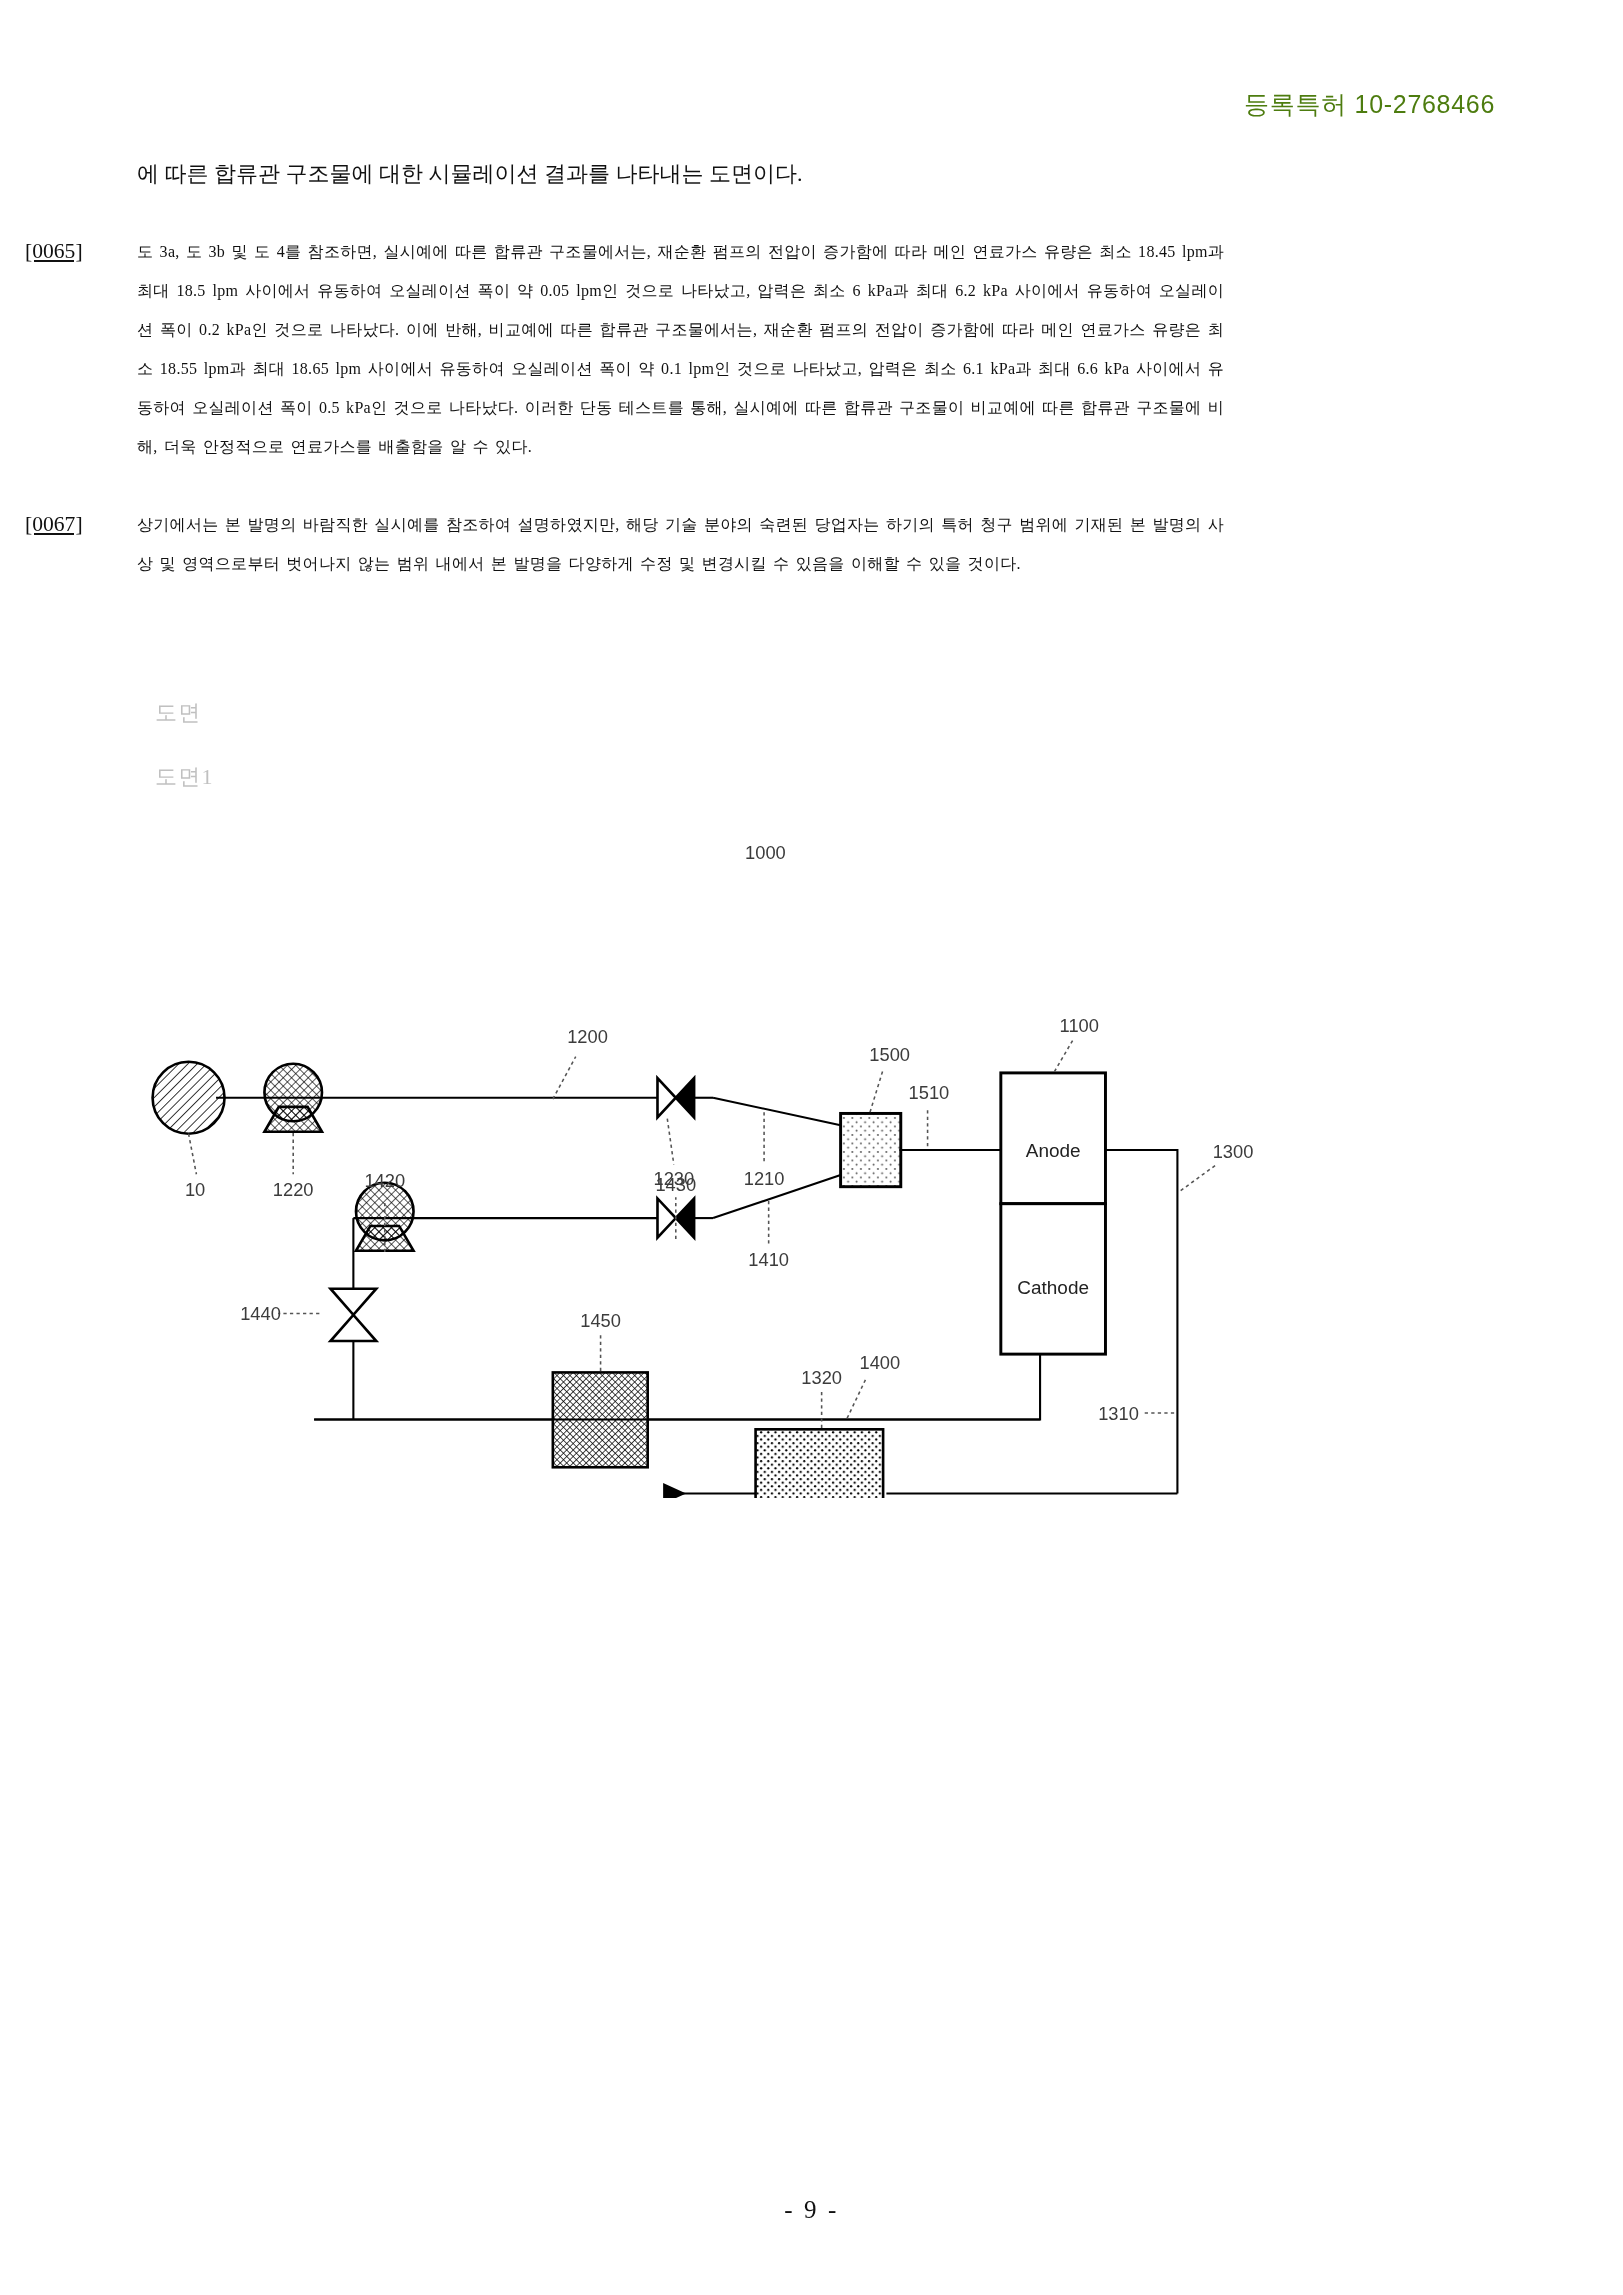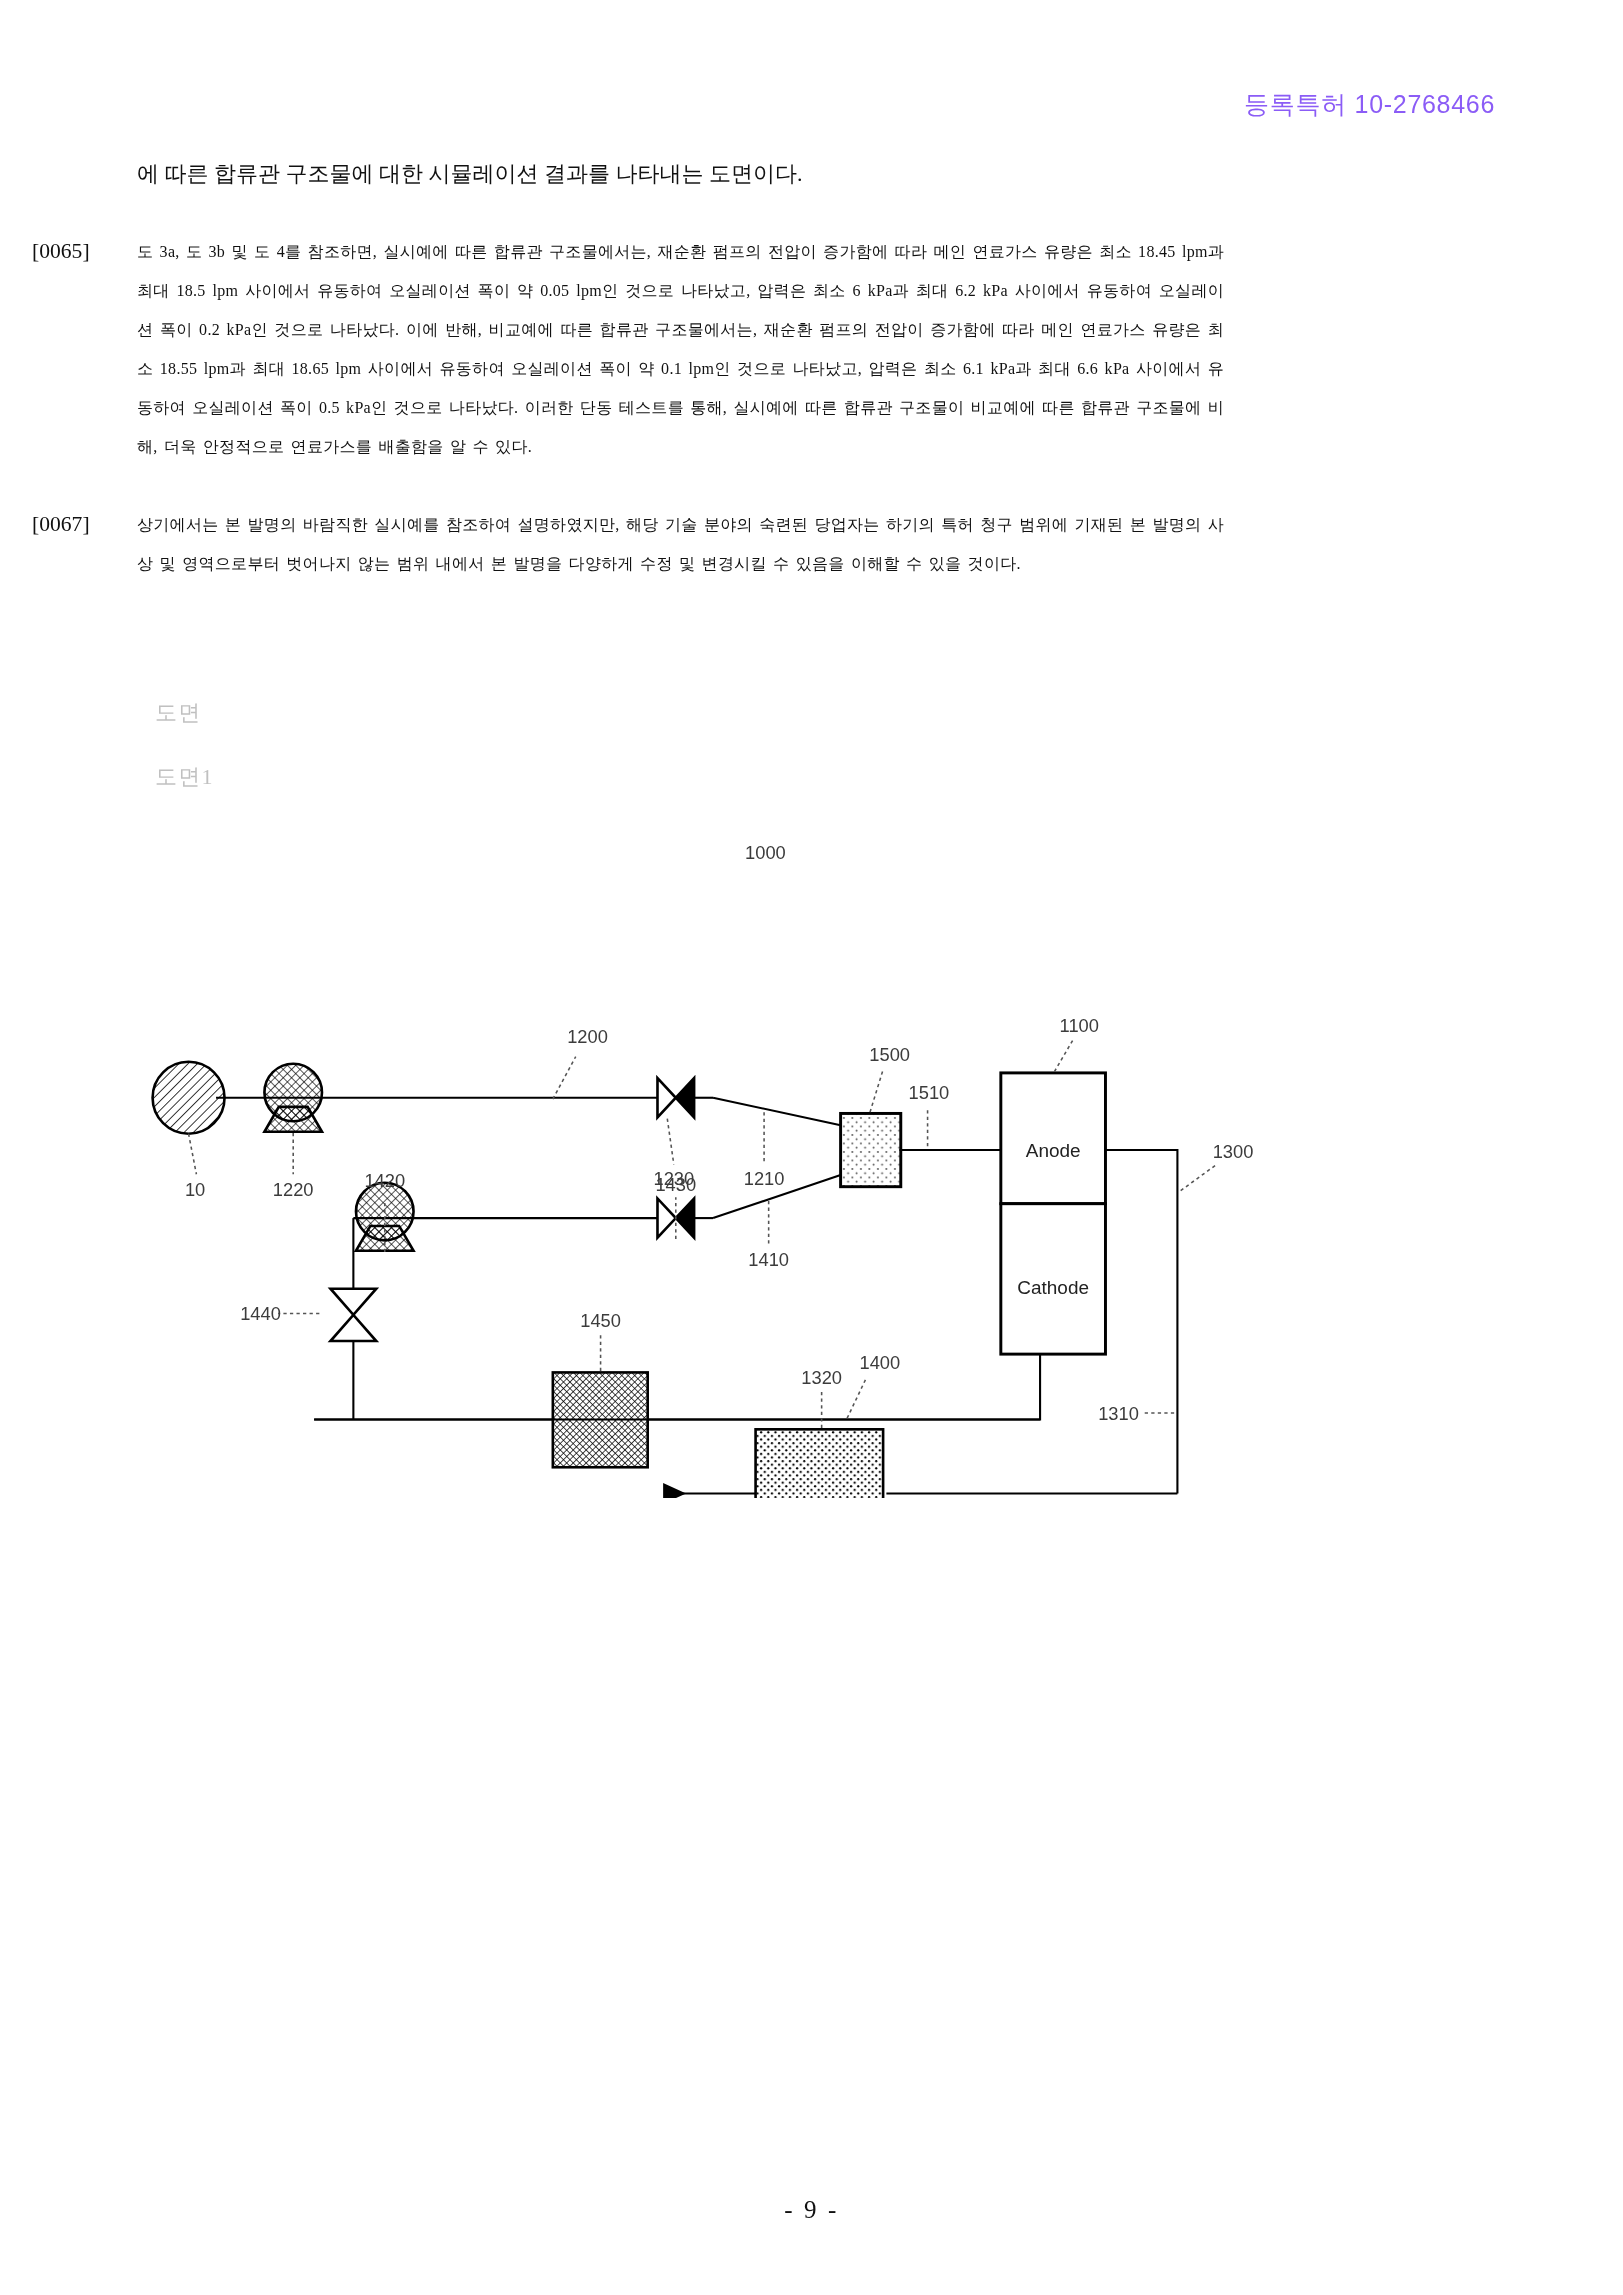--- a/index.html
+++ b/index.html
@@ -17,46 +17,47 @@
   }
 
   
   .page-header {
     position: absolute;
     top: 88px;
     right: 128px;
     font-family: "Liberation Sans", "DejaVu Sans", sans-serif;
     font-size: 25px;
     letter-spacing: 0.7px;
-    color: #8b5cf6;
+    color: #4d7c0f;
     white-space: nowrap;
   }
 
   
   .doc-body {
     position: absolute;
     top: 154px;
     left: 0;
     width: 1296px;
   }
   .para-row {
     position: relative;
     display: flex;
     align-items: flex-start;
   }
   .para-marker {
     width: 137px;
     flex: 0 0 137px;
     text-align: left;
-    padding-left: 32px;
+    padding-left: 25px;
     box-sizing: border-box;
     font-family: "Liberation Serif", serif;
     font-size: 21.6px;
     line-height: 39px;
     color: #111;
+    text-decoration: underline;
   }
   .para-text {
     flex: 1 1 auto;
     padding-right: 72px;
     box-sizing: border-box;
     font-size: 16px;
     line-height: 39px;
     text-align: justify;
     text-justify: inter-character;
     color: #111;

